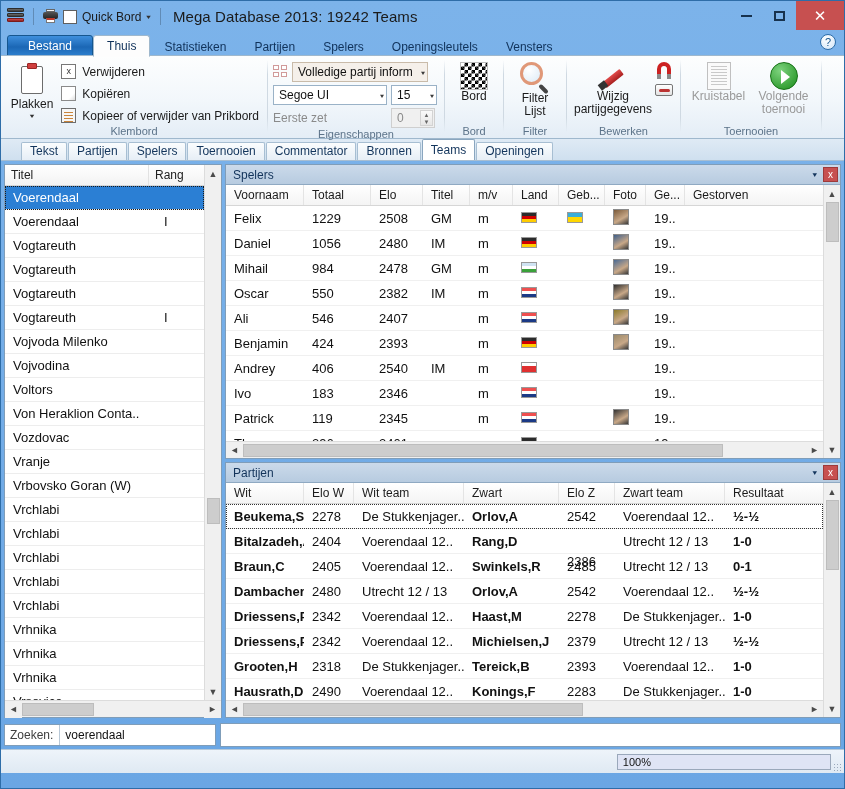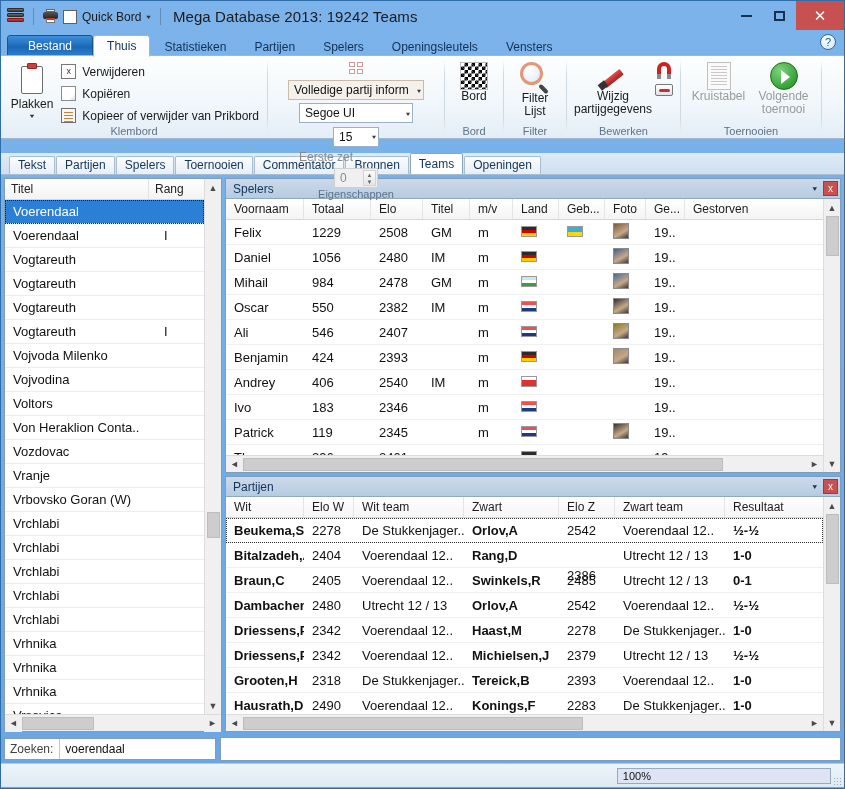--- a/index.html
+++ b/index.html
@@ -112,21 +112,21 @@
   .smallitem { display:flex; align-items:center; gap:6px; height:19px; padding: 0 3px; }
   .smallitem .t { font-size: 12px; color:#1b1b1b; white-space: nowrap; }
   .ic16 { width:15px; height:15px; position:relative; flex: 0 0 15px; }
   .ic-del { border:1px solid #777; background:#fff; font-size:9px; text-align:center; line-height:13px; color:#333; }
   .ic-copy { border:1px solid #8a8a8a; background:linear-gradient(135deg,#fff 70%,#dcdcdc); }
   .ic-pin { border:1px solid #6d6d6d; background:#f6f6f6; }
   .ic-pin::before { content:""; position:absolute; left:2px; top:3px; right:2px; height:1px; box-shadow:0 0 0 0 #c00, 0 3px 0 0 #c9843a, 0 6px 0 0 #c9843a, 0 9px 0 0 #c9843a; background:#c9843a;}
 
   
   .propcol { display:flex; flex-direction:column; gap:3px; padding-top:3px; }
-  .prow { display:flex; align-items:center; gap:4px;flex-direction:column; }
+  .prow { display:flex; align-items:center; gap:4px; }
   .combo {
     height: 20px; background:#fff; border:1px solid #9ab2c7;
     display:flex; align-items:center; padding: 0 2px 0 5px; font-size:12px; color:#111;
   }
   .combo .cv { flex:1; white-space:nowrap; overflow:hidden; }
   .combo .arr { font-size:8px; color:#3a3a3a; padding-left:4px; transform: scaleY(0.8); }
   .lbl-dim { font-size:12px; color:#8a8a8a; }
   .spin { height:20px; width:44px; background:#f0f0f0; border:1px solid #cfcfcf; display:flex; align-items:center; color:#8a8a8a; font-size:12px; padding-left:5px; position:relative;}
   .spin .ud { position:absolute; right:1px; top:1px; bottom:1px; width:13px; background:linear-gradient(180deg,#fafafa,#e6e6e6); border:1px solid #d3d3d3; display:flex; flex-direction:column; align-items:center; justify-content:space-around; font-size:6px; color:#666;}
   .ic-listfmt { width:15px; height:14px; position:relative; }
@@ -157,24 +157,23 @@
   .minibtn { width:18px; height:12px; border:1px solid #777; background:linear-gradient(180deg,#fff,#e2e2e2); position:relative; border-radius:2px;}
   .minibtn::after{content:""; position:absolute; left:3px; top:4px; width:11px; height:3px; background:#b33; border-radius:2px;}
   .doc-ico { width:24px; height:28px; background:#fafafa; border:1px solid #c0c0c0; position:relative; }
   .doc-ico::after { content:""; position:absolute; left:3px; top:3px; right:3px; height:1px;
     box-shadow: 0 0 0 0 #c9c9c9,0 3px 0 0 #c9c9c9,0 6px 0 0 #c9c9c9,0 9px 0 0 #c9c9c9,0 12px 0 0 #c9c9c9,0 15px 0 0 #c9c9c9,0 18px 0 0 #c9c9c9; background:#c9c9c9;}
   .play-ico { width:28px; height:28px; border-radius:50%; background: radial-gradient(circle at 35% 30%, #7ed37e, #198c19); border:1px solid #157015; position:relative;}
   .play-ico::after { content:""; position:absolute; left:10px; top:7px; border-left:9px solid #fff; border-top:7px solid transparent; border-bottom:7px solid transparent;}
 
   
   .doctabs {
-    height: 22px; display:flex; align-items:flex-end; padding-left:8px;
+    height: 22px; display:flex; align-items:flex-end; padding-left:20px;
     background: linear-gradient(180deg,#dfeaf5,#cfe0ef);
     border-bottom: 1px solid #a7bed2;
-    margin-top: 14px;
   }
   .dtab {
     height: 18px; line-height:17px; padding: 0 8px; font-size:12px; color:#13355c;
     background: linear-gradient(180deg,#fbfdfe,#e6eef6);
     border:1px solid #a7bed2; border-bottom:none; margin-right: 1px;
     border-radius: 2px 2px 0 0;
   }
   .dtab.active { background:#fff; height:21px; line-height:20px; border-color:#8aa6bf; font-weight:normal; }
 
   

